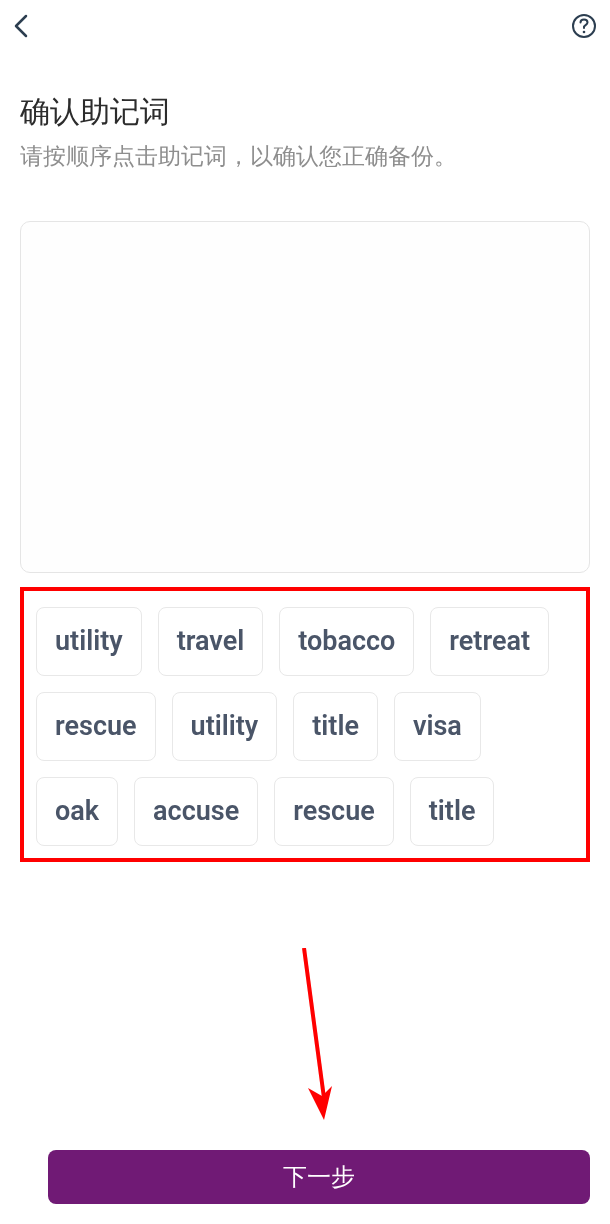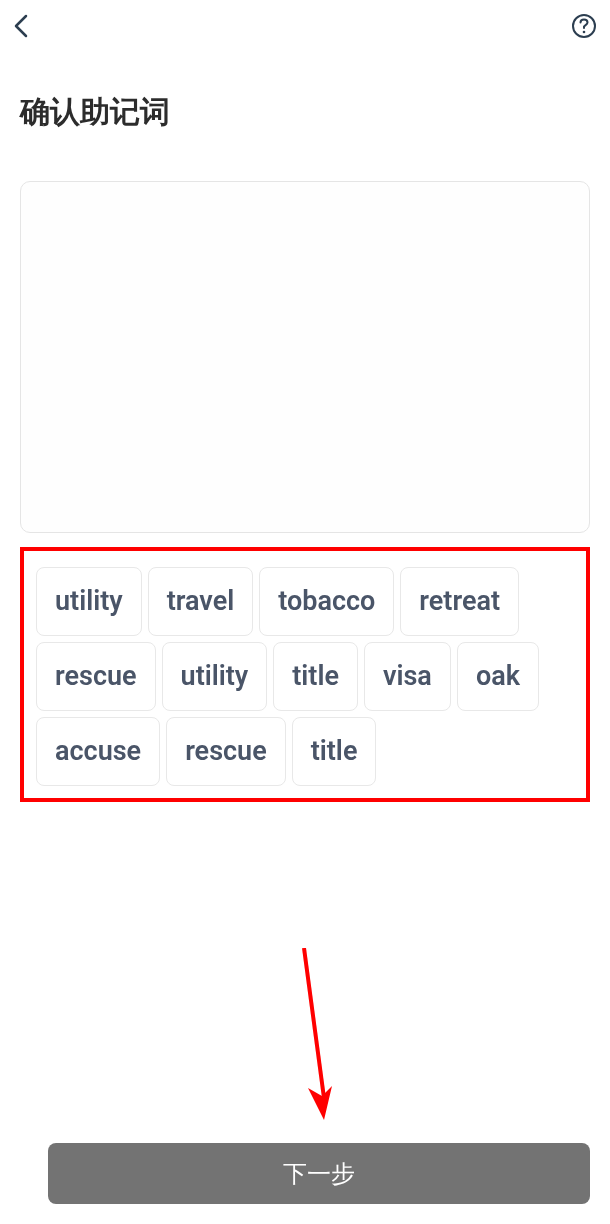--- a/index.html
+++ b/index.html
@@ -37,21 +37,21 @@
       align-items: center;
       justify-content: center;
       cursor: pointer;
       margin-right: 4px;
     }
     .content {
       padding: 0 20px;
     }
     .title {
       font-size: 30px;
-      font-weight: 700;
+      font-weight: 400;
       color: #2c2c2c;
       margin-top: 40px;
     }
     .subtitle {
       font-size: 23px;
       color: #8e8e8e;
       margin-top: 8px;
       line-height: 1.4;
     }
     .selected-area {
@@ -60,40 +60,40 @@
       border-radius: 10px;
       height: 352px;
       background: #fefefe;
     }
     .words-container {
       margin-top: 14px;
       border: 4px solid #ff0000;
       padding: 16px 12px 12px 12px;
       display: flex;
       flex-wrap: wrap;
-      gap: 6px;
+      gap: 16px;
     }
     .word-chip {
       background: #ffffff;
       border: 1px solid #e8e8e8;
       border-radius: 8px;
       padding: 20px 18px;
       font-size: 27px;
       font-weight: 600;
       color: #4a5568;
       cursor: pointer;
       line-height: 1;
     }
     .next-button {
       position: absolute;
       left: 20px;
       right: 20px;
       bottom: 20px;
-      height: 61px;
-      background: #737373;
+      height: 54px;
+      background: #701a75;
       border-radius: 8px;
       border: none;
       color: #ffffff;
       font-size: 24px;
       font-weight: 400;
       cursor: pointer;
       display: flex;
       align-items: center;
       justify-content: center;
       margin-left: 28px;
@@ -118,20 +118,21 @@
     <svg width="26" height="26" viewBox="0 0 26 26" fill="none">
       <circle cx="13" cy="13" r="11" stroke="#2c3e50" stroke-width="2"></circle>
       <path d="M9.5 9.5 C9.5 7.5 11 6.5 13 6.5 C15 6.5 16.5 7.7 16.5 9.5 C16.5 11.5 14 12 13 13.5 L13 15" stroke="#2c3e50" stroke-width="2" stroke-linecap="round" fill="none"></path>
       <circle cx="13" cy="19" r="1.3" fill="#2c3e50"></circle>
     </svg>
   </div>
 </div>
 
 <div class="content">
   <h1 class="title">确认助记词</h1>
+  <p class="subtitle">请按顺序点击助记词，以确认您正确备份。</p>
 
   <div class="selected-area"></div>
 
   <div class="words-container">
     <div class="word-chip">utility</div>
     <div class="word-chip">travel</div>
     <div class="word-chip">tobacco</div>
     <div class="word-chip">retreat</div>
     <div class="word-chip">rescue</div>
     <div class="word-chip">utility</div>

